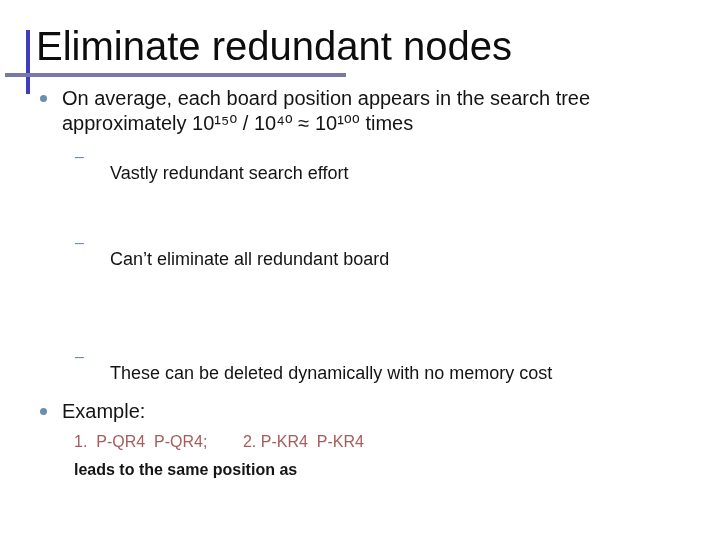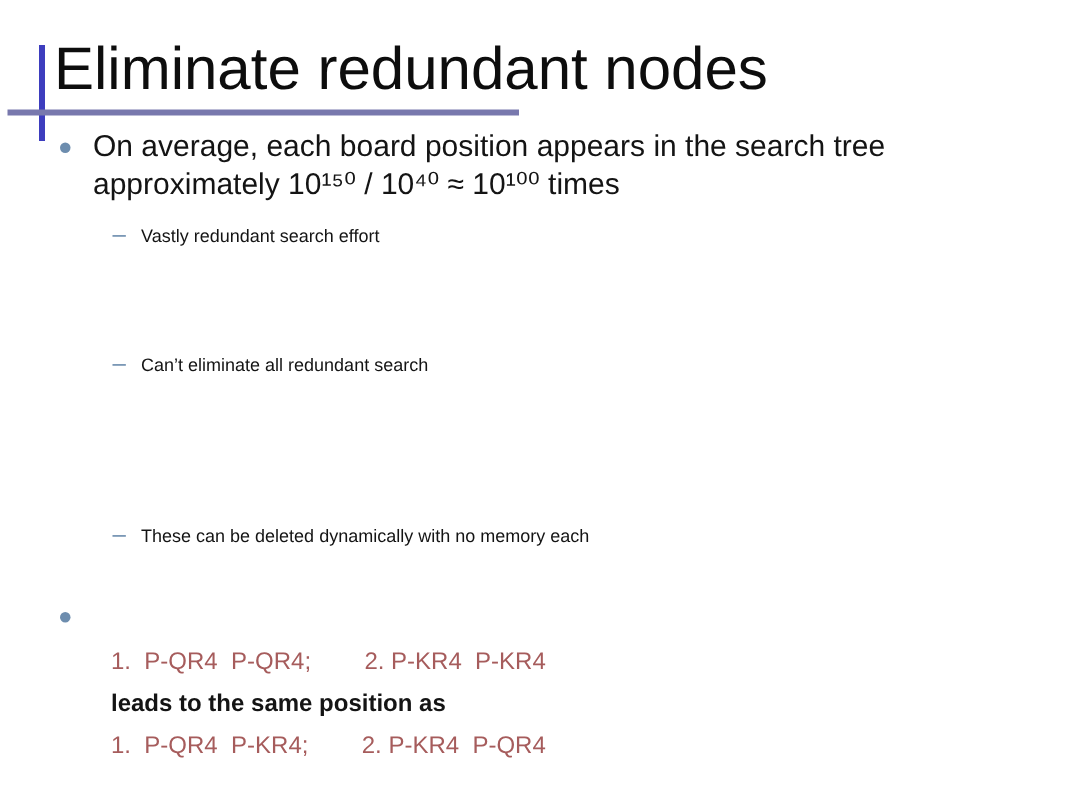--- a/index.html
+++ b/index.html
@@ -57,22 +57,22 @@
   }
   .btext {
     margin: 0;
     font-size: 20px;
     line-height: 25px;
     color: #141414;
     white-space: pre-wrap;
     max-width: 610px;
   }
   .stext {
-    margin: 0;
-    font-size: 12px;
+    margin: 16px;
+    font-size: 18px;
     line-height: 20px;
     color: #141414;
     white-space: pre-wrap;
   }
   .exline {
     position: absolute;
     left: 74px;
     margin: 0;
     font-size: 16px;
     line-height: 20px;
@@ -100,32 +100,32 @@
   </div>
 
   <div class="row l2" style="top:147px">
     <span class="dashcol">–</span>
     <p class="stext">Vastly redundant search effort</p>
   </div>
 
 
   <div class="row l2" style="top:233px">
     <span class="dashcol">–</span>
-    <p class="stext">Can’t eliminate all redundant search</p>
+    <p class="stext">Can’t eliminate all redundant board</p>
   </div>
 
 
   <div class="row l2" style="top:347px">
     <span class="dashcol">–</span>
-    <p class="stext">These can be deleted dynamically with no memory each</p>
+    <p class="stext">These can be deleted dynamically with no memory cost</p>
   </div>
 
   <div class="row l1" style="top:399px">
     <span class="dotcol">
         <span class="dot"></span>
       </span>
+    <p class="btext">Example:</p>
   </div>
 
   <p class="exline moves" style="top:432px">1.  P-QR4  P-QR4;        2. P-KR4  P-KR4</p>
   <p class="exline plain" style="top:460px">leads to the same position as</p>
-  <p class="exline moves" style="top:488px">1.  P-QR4  P-KR4;        2. P-KR4  P-QR4</p>
 
 </div>
 
 </body></html>

